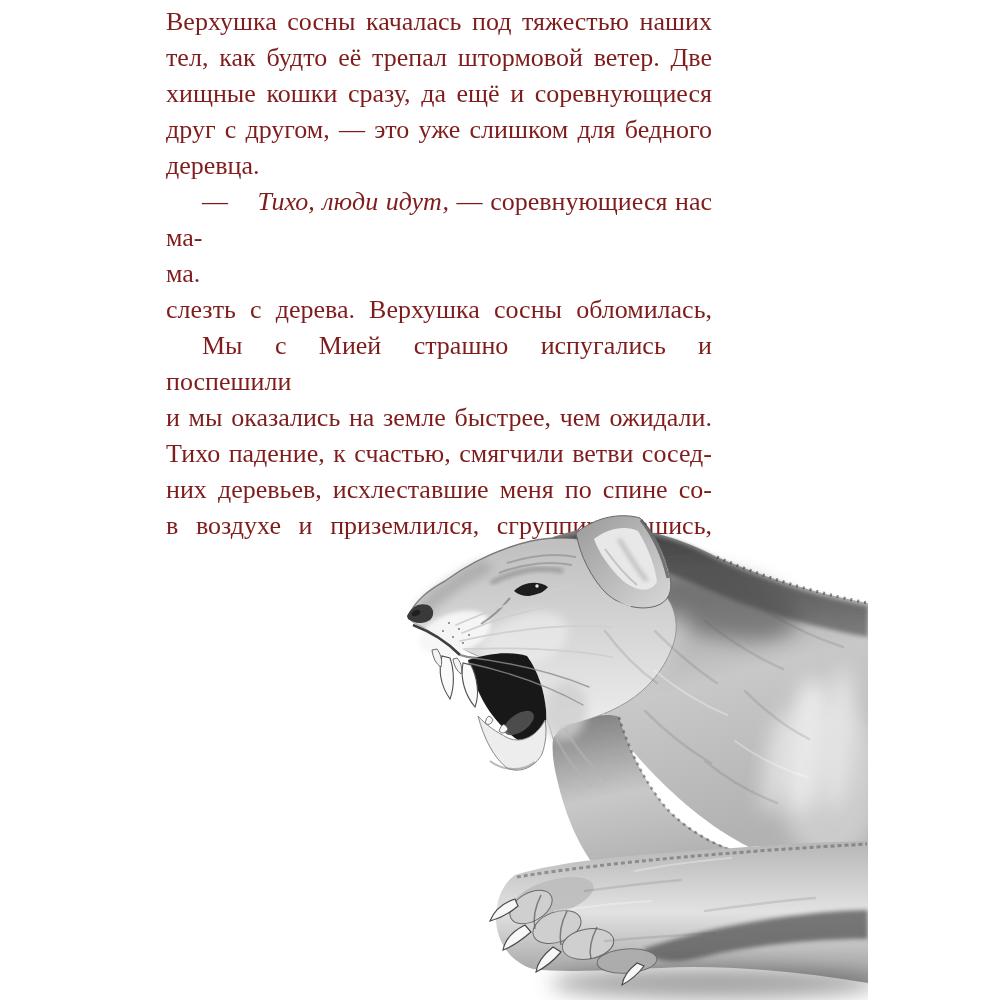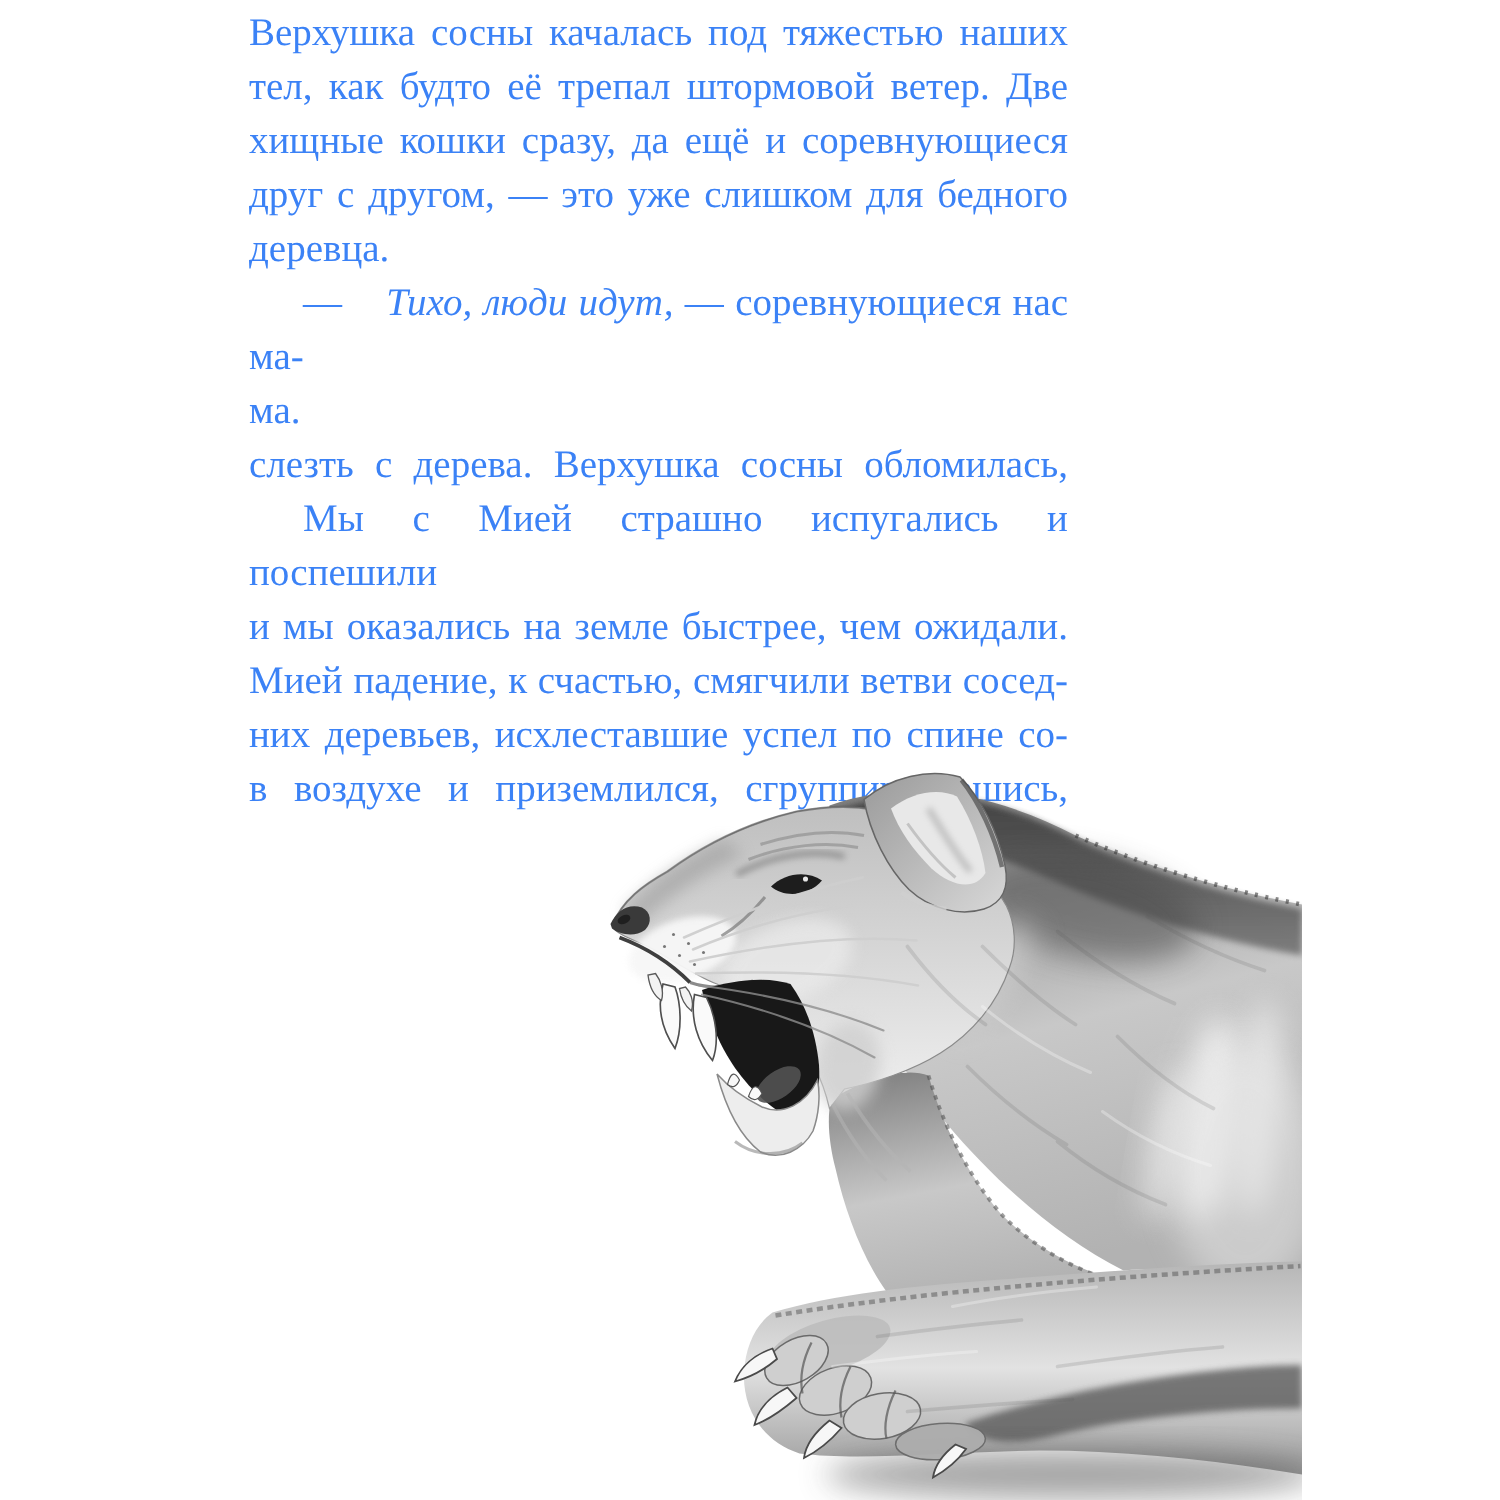--- a/index.html
+++ b/index.html
@@ -48,33 +48,33 @@
     display: block;
     width: 100%;
     height: 100%;
   }
 </style>
 </head>
 <body>
 
 <div class="page" style="background: rgb(255, 255, 255);">
 
-  <div class="text-block" style="color: #3b82f6;">
+  <div class="text-block" style="color: #7f1d1d;">
       <div class="line"><span>Верхушка сосны качалась под тяжестью наших</span></div>
       <div class="line"><span>тел, как будто её трепал штормовой ветер. Две</span></div>
       <div class="line"><span>хищные кошки сразу, да ещё и соревнующиеся</span></div>
       <div class="line"><span>друг с другом, — это уже слишком для бедного</span></div>
       <div class="line last"><span>деревца.</span></div>
       <div class="line indent"><span>— </span><span class="it">Тихо, люди идут,</span><span> — соревнующиеся нас ма-</span></div>
       <div class="line last"><span>ма.</span></div>
       <div class="line"><span>слезть с дерева. Верхушка сосны обломилась,</span></div>
       <div class="line indent"><span>Мы с Мией страшно испугались и поспешили</span></div>
       <div class="line"><span>и мы оказались на земле быстрее, чем ожидали.</span></div>
-      <div class="line"><span>Мией падение, к счастью, смягчили ветви сосед-</span></div>
-      <div class="line"><span>них деревьев, исхлеставшие успел по спине со-</span></div>
+      <div class="line"><span>Тихо падение, к счастью, смягчили ветви сосед-</span></div>
+      <div class="line"><span>них деревьев, исхлеставшие меня по спине со-</span></div>
       <div class="line"><span>в воздухе и приземлился, сгруппировавшись,</span></div>
     </div>
 
   <figure class="illustration" role="img" aria-label="Карандашный рисунок рычащей пумы в профиль, обращённой влево">
     <svg viewBox="0 0 463 489" preserveAspectRatio="none">
       <defs>
         <linearGradient id="gBody" x1="0" y1="0" x2="0.25" y2="1">
           <stop offset="0" stop-color="#7c7c7c"></stop>
           <stop offset="0.55" stop-color="#c8c8c8"></stop>
           <stop offset="1" stop-color="#b2b2b2"></stop>

